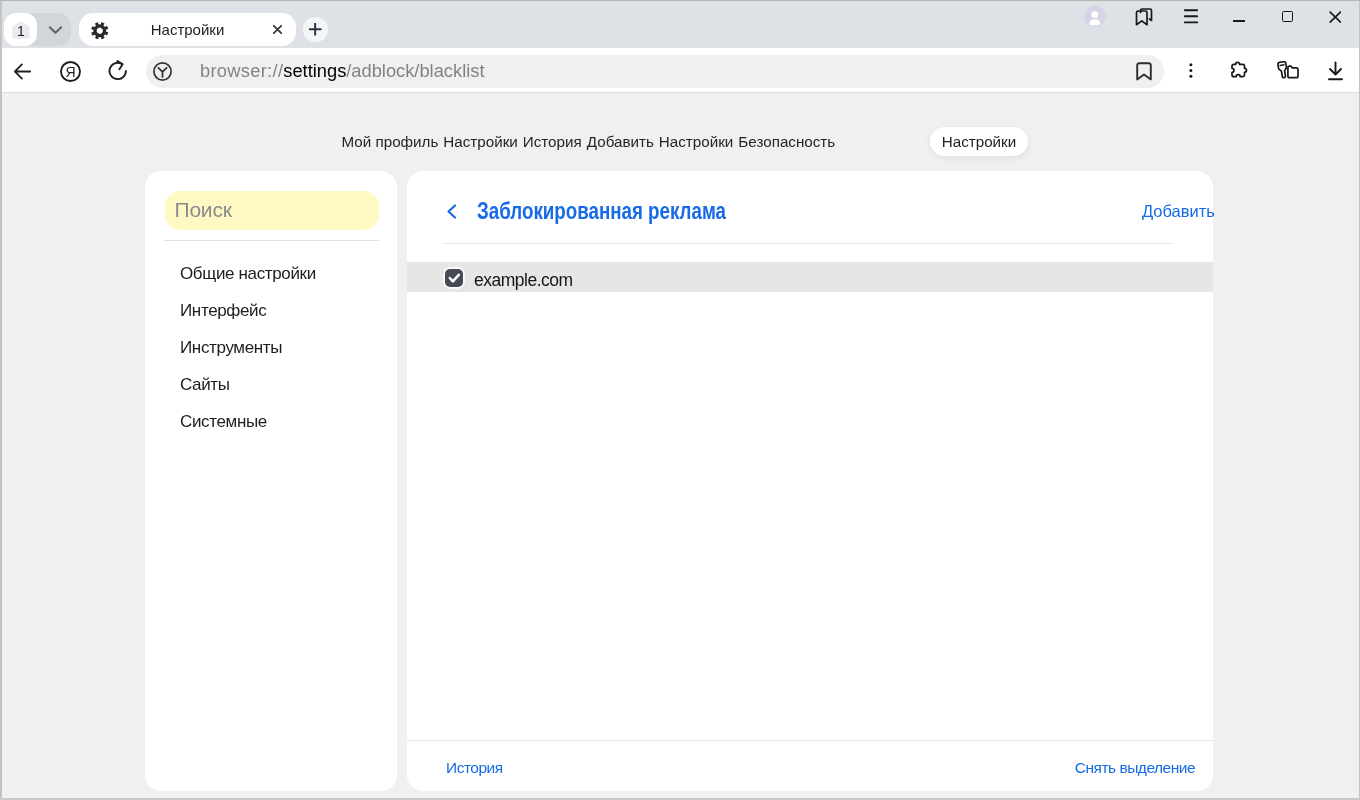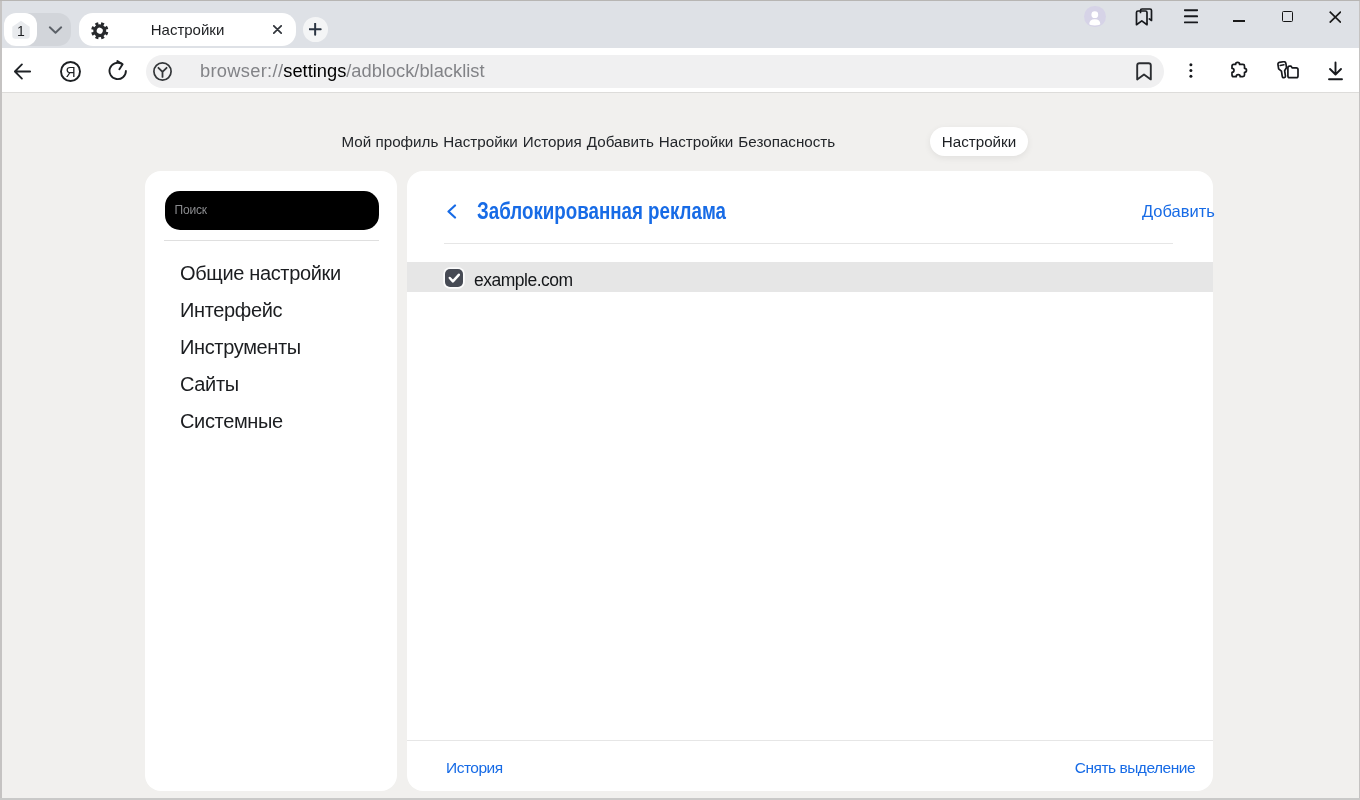--- a/index.html
+++ b/index.html
@@ -120,23 +120,23 @@
   <span>Мой профиль</span>
     <span>Настройки</span>
     <span>История</span>
     <span>Добавить</span>
     <span>Настройки</span>
     <span>Безопасность</span>
 </div>
 <div class="abs" style="left:930px;top:127px;width:98px;height:29px;display:flex;align-items:center;justify-content:center;font-size:15.2px;color:#1d2024;">Настройки</div>
 
 <div class="abs" style="left:145px;top:171px;width:252px;height:620px;background:#ffffff;border-radius:16px;"></div>
-<div class="abs" style="left:164.5px;top:190.5px;width:214.5px;height:39px;background:#000000;border-radius:15px;display:flex;align-items:center;padding-left:10px;font-size:12px;letter-spacing:-0.2px;color:#8a8b8e;">Поиск</div>
+<div class="abs" style="left:164.5px;top:190.5px;width:214.5px;height:39px;background:#fef9c3;border-radius:15px;display:flex;align-items:center;padding-left:10px;font-size:21px;letter-spacing:-0.2px;color:#8a8b8e;">Поиск</div>
 <div class="abs" style="left:163.5px;top:240px;width:215.5px;height:1px;background:#dfdfdf;"></div>
-<div class="abs" style="left:180px;top:255px;font-size:20px;letter-spacing:-0.35px;color:#1b1d20;line-height:37px;">
+<div class="abs" style="left:180px;top:255px;font-size:17px;letter-spacing:-0.35px;color:#1b1d20;line-height:37px;">
   Общие настройки<br>Интерфейс<br>Инструменты<br>Сайты<br>Системные
 </div>
 
 <div class="abs" style="left:406.5px;top:171px;width:806.5px;height:620px;background:#ffffff;border-radius:16px;"></div>
 
 <svg class="abs" style="left:446px;top:204px;" width="11" height="15" viewBox="0 0 11 15">
   <path d="M9 1.5 L2.5 7.5 L9 13.5" fill="none" stroke="#176be6" stroke-width="2.2" stroke-linecap="round" stroke-linejoin="round"></path>
 </svg>
 <div class="abs" style="left:477px;top:197px;height:28px;display:flex;align-items:center;font-size:23px;font-weight:bold;color:#176be6;transform:scaleX(0.815);transform-origin:left center;white-space:nowrap;">Заблокированная реклама</div>
 <div class="abs" style="left:1100px;top:200px;height:22px;display:flex;align-items:center;font-size:16.5px;color:#176be6;margin-left:42px;">Добавить</div>

